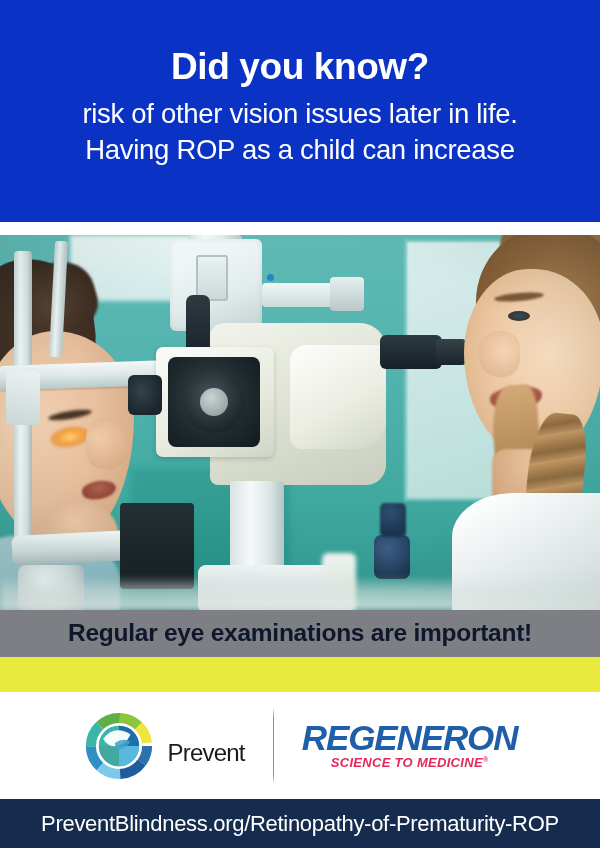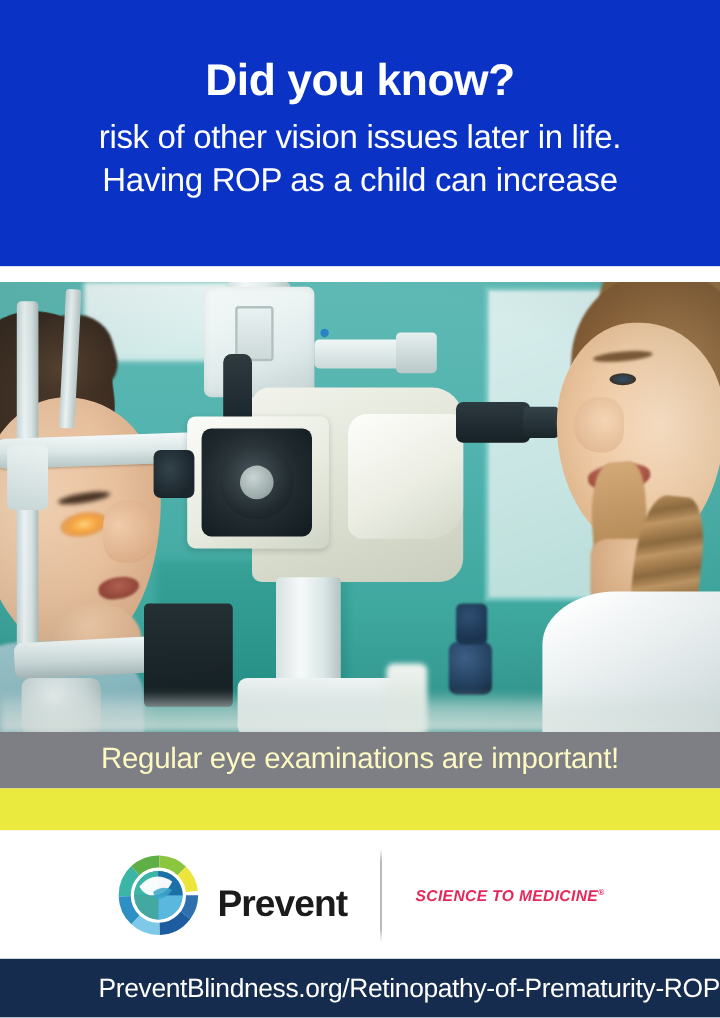--- a/index.html
+++ b/index.html
@@ -403,23 +403,23 @@
   
   .gray-band {
     background: #7E7E85;
     height: 47px;
     width: 100%;
     display: flex;
     align-items: center;
     justify-content: center;
   }
   .gray-band-text {
-    color: #fef9c3;
+    color: #0f172a;
     font-size: 24.5px;
-    font-weight: normal;
+    font-weight: bold;
     letter-spacing: -0.25px;
     text-align: right;
     line-height: 1;
   }
 
   
   .yellow-bar { background: #E9E93E; height: 35px; width: 100%; }
 
   
   .logo-section {
@@ -437,22 +437,22 @@
     gap: 13px;
     padding-right: 28px;
   }
   .pb-mark { width: 72px; height: 72px; flex: 0 0 auto; }
   .pb-wordmark {
     display: flex;
     flex-direction: column;
     line-height: .92;
   }
   .pb-word-1 {
-    font-size: 31px;
-    font-weight: bold;
+    font-size: 24px;
+    font-weight: normal;
     color: #1b1b1b;
     letter-spacing: -0.8px;
     margin-top: 16px;
   }
   .pb-word-2 {
     font-size: 31px;
     font-weight: 400;
     color: #2b2b2b;
     letter-spacing: -0.8px;
   }
@@ -493,21 +493,21 @@
   }
   .regeneron-tag sup { font-size: 7px; vertical-align: super; }
 
   
   .footer {
     background: #152C4E;
     flex: 1 1 auto;
     width: 100%;
     display: flex;
     align-items: center;
-    justify-content: flex-end;
+    justify-content: center;
   }
   .footer-url {
     color: #ffffff;
     font-size: 22px;
     font-weight: 400;
     letter-spacing: -0.3px;
     text-align: center;
   }
 </style>
 </head>
@@ -626,20 +626,21 @@
         </svg>
       </span>
       <span class="pb-wordmark">
         <span class="pb-word-1">Prevent</span>
       </span>
     </div>
 
     <div class="logo-divider"></div>
 
     <div class="regeneron">
+      <span class="regeneron-name">REGENERON</span>
       <span class="regeneron-tag"><span>SCIENCE TO MEDICINE</span><sup>®</sup></span>
     </div>
 
   </div>
 
   <footer class="footer">
     <span class="footer-url">PreventBlindness.org/Retinopathy-of-Prematurity-ROP</span>
   </footer>
 
 </div>

